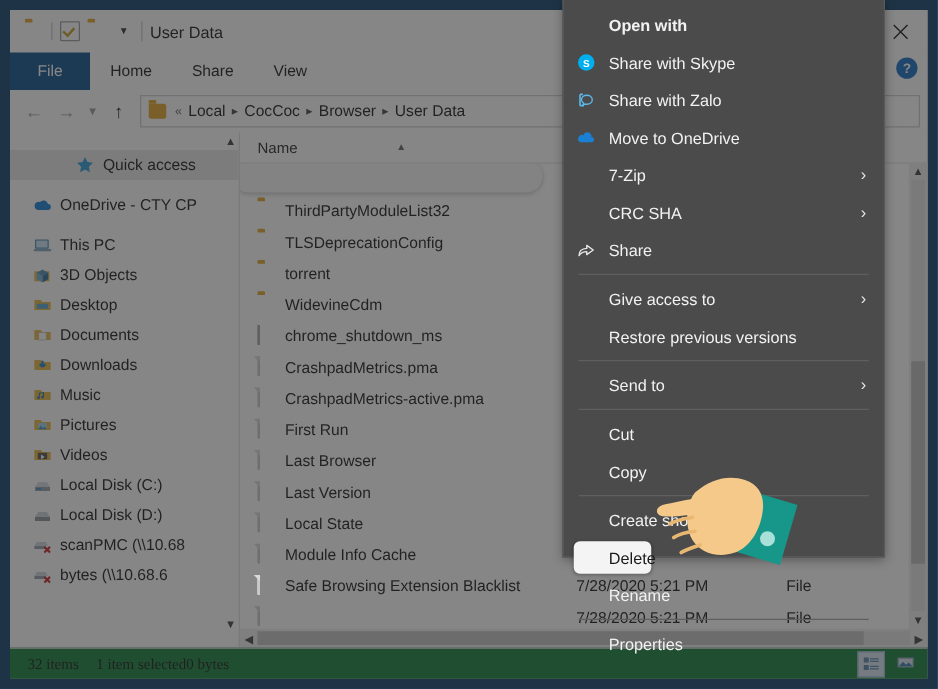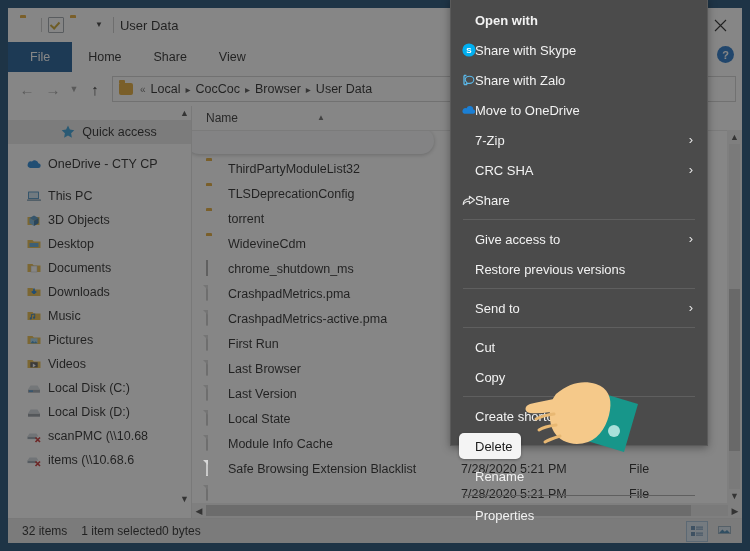--- a/index.html
+++ b/index.html
@@ -138,41 +138,42 @@
   }
   .vsb-up,.vsb-dn{height:14px;font-size:9px;color:#444;display:flex;align-items:center;}
   .vsb-track{flex:1;width:11px;background:#e4e4e4;position:relative;}
   .vsb-thumb{position:absolute;left:0;top:42%;width:11px;height:47%;background:#bdbdbd;}
   
   .sb-up{position:absolute;right:2px;top:2px;font-size:9px;color:#444;}
   .sb-dn{position:absolute;right:2px;bottom:14px;font-size:9px;color:#444;}
   
   .statusbar{
     height:24px;flex:0 0 auto;display:flex;align-items:center;
-    border-top:1px solid #e2e2e2;font-size:12px;color:#1b1b1b;background:#e5e5e5;
+    border-top:1px solid #e2e2e2;font-size:12px;color:#1b1b1b;background:#15803d;
     position:relative;
+    font-family:Liberation Serif, serif;
   }
   .st-item{padding-left:14px;}
   .st-views{position:absolute;right:8px;top:2px;display:flex;gap:6px;}
   .vbtn{width:20px;height:19px;display:flex;align-items:center;justify-content:center;}
   .vbtn.sel{background:#d8e6f2;border:1px solid #9fbdd6;}
   
   .dim{
     position:absolute;left:0;top:0;width:750px;height:551px;
     background:rgba(40,40,40,0.56);pointer-events:none;
   }
   
   .ctxmenu{
     position:absolute;left:450px;top:-2px;width:258px;height:448px;
     background:#4b4b4b;box-shadow:0 2px 8px rgba(0,0,0,.35);
     font-size:13px;color:#f2f2f2;padding-top:6px;box-sizing:border-box;
     border:1px solid #5a5a5a;
   }
   .mi{
-    height:30px;display:flex;align-items:center;padding-left:24px;position:relative;
+    height:30px;display:flex;align-items:center;padding-left:36px;position:relative;
     white-space:nowrap;
   }
   .mi.bold{font-weight:bold;}
   .mi .micon{position:absolute;left:10px;top:7px;width:16px;height:16px;}
   .mi .arrow{position:absolute;right:14px;top:7px;font-size:13px;color:#e6e6e6;}
   .msep{height:1px;background:#5f5f5f;margin:4px 12px;}
   .mi.hl{}
   .hlbox{
     position:absolute;left:8px;top:2px;height:26px;width:62px;background:#f4f4f4;
     border-radius:5px;box-shadow:0 1px 3px rgba(0,0,0,.3);
@@ -383,21 +384,21 @@
         </div>
 
         <div class="snode ind1">
           <span class="sicon">
             <svg width="16" height="16" viewBox="0 0 16 16">
                 <path d="M1.5 8.5h9v2.6h-9z" fill="#93a0aa"></path>
                 <path d="M1.5 8.5l2-3h7l2 3z" fill="#cfd7dd"></path>
                 <path d="M9.5 9.5l4.5 4.5M14 9.5L9.5 14" stroke="#c62828" stroke-width="1.7"></path>
               </svg>
           </span>
-          <span>items (\\10.68.6</span>
+          <span>bytes (\\10.68.6</span>
         </div>
       </div>
 
       <div class="filepane">
         <div class="colhead">
           <div class="ch-name">
             <span>Name</span>
             <span class="ch-sortarrow">▲</span>
           </div>
           <div class="ch-date">Date modified</div>

